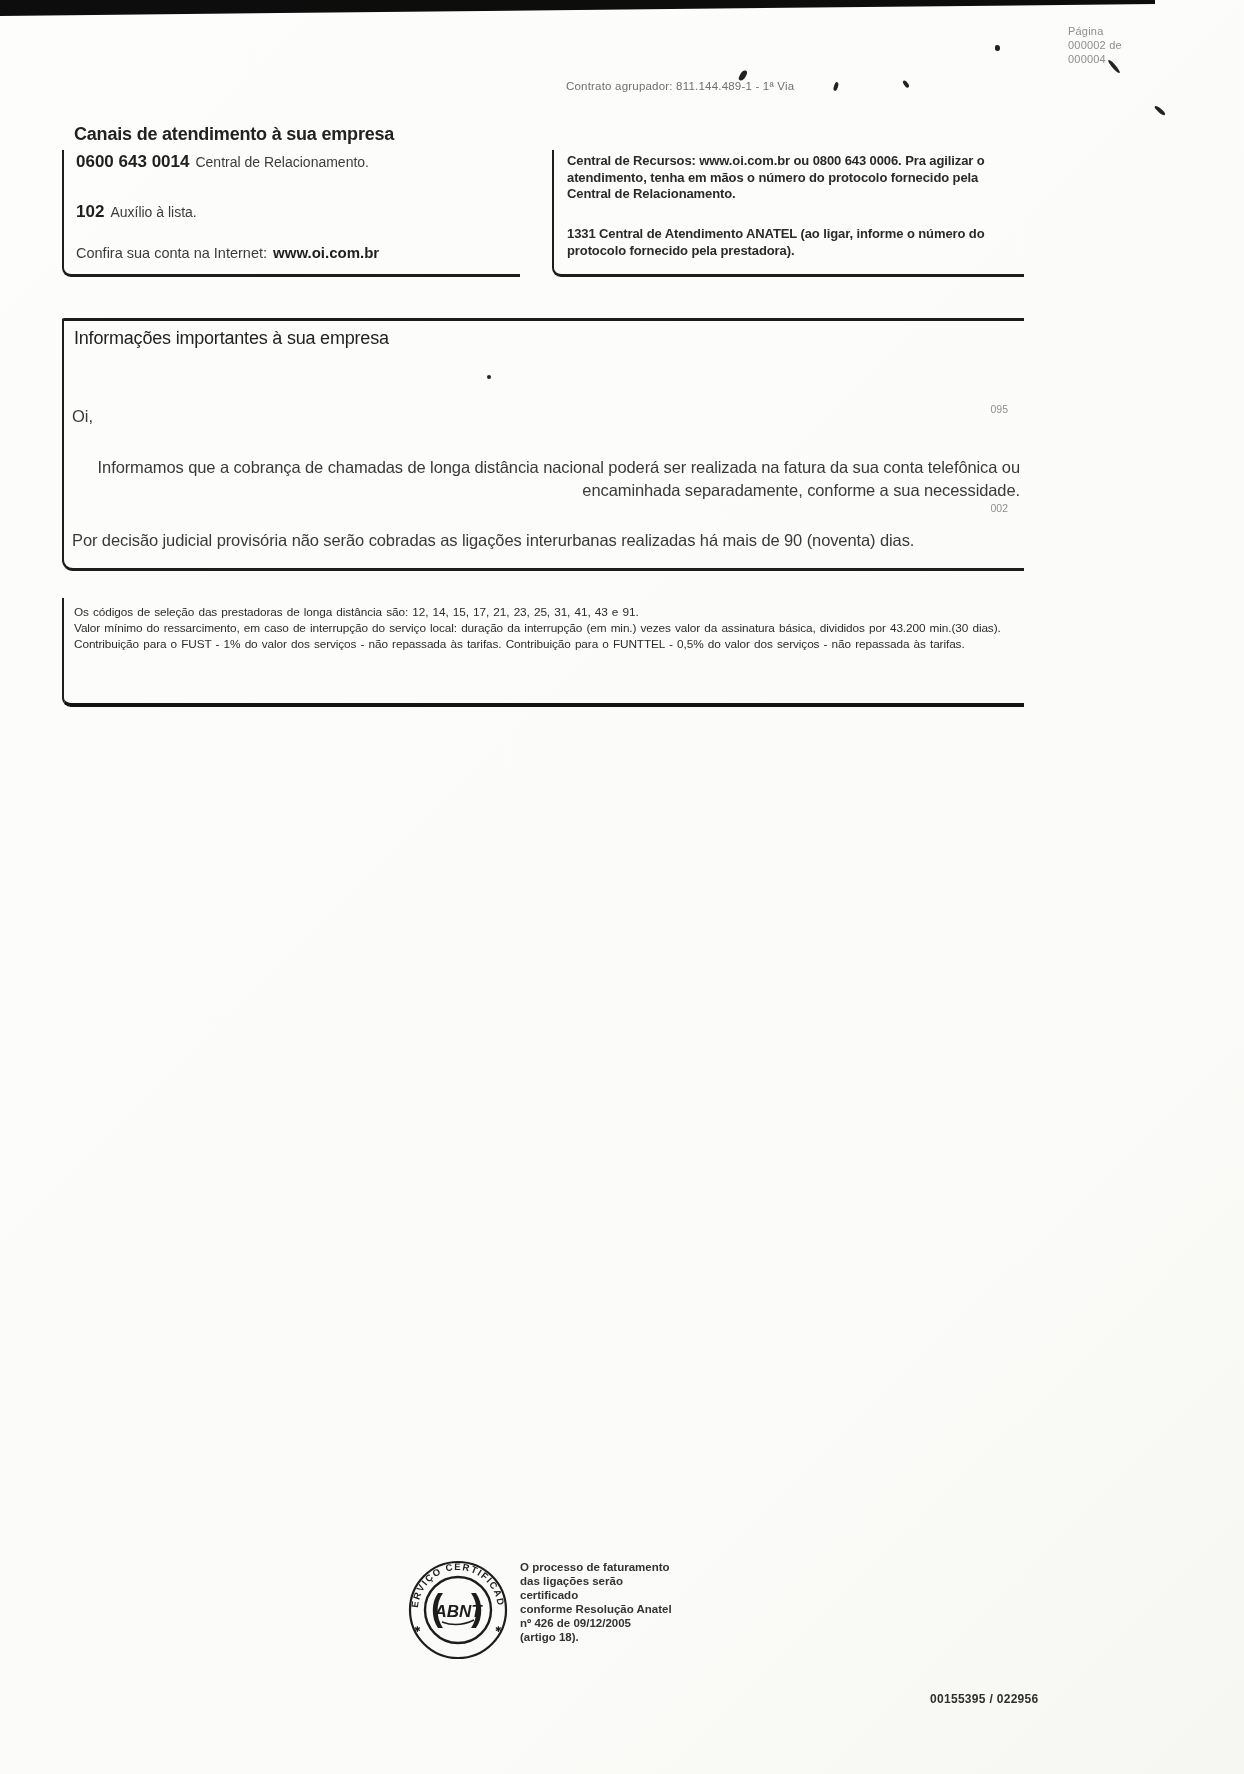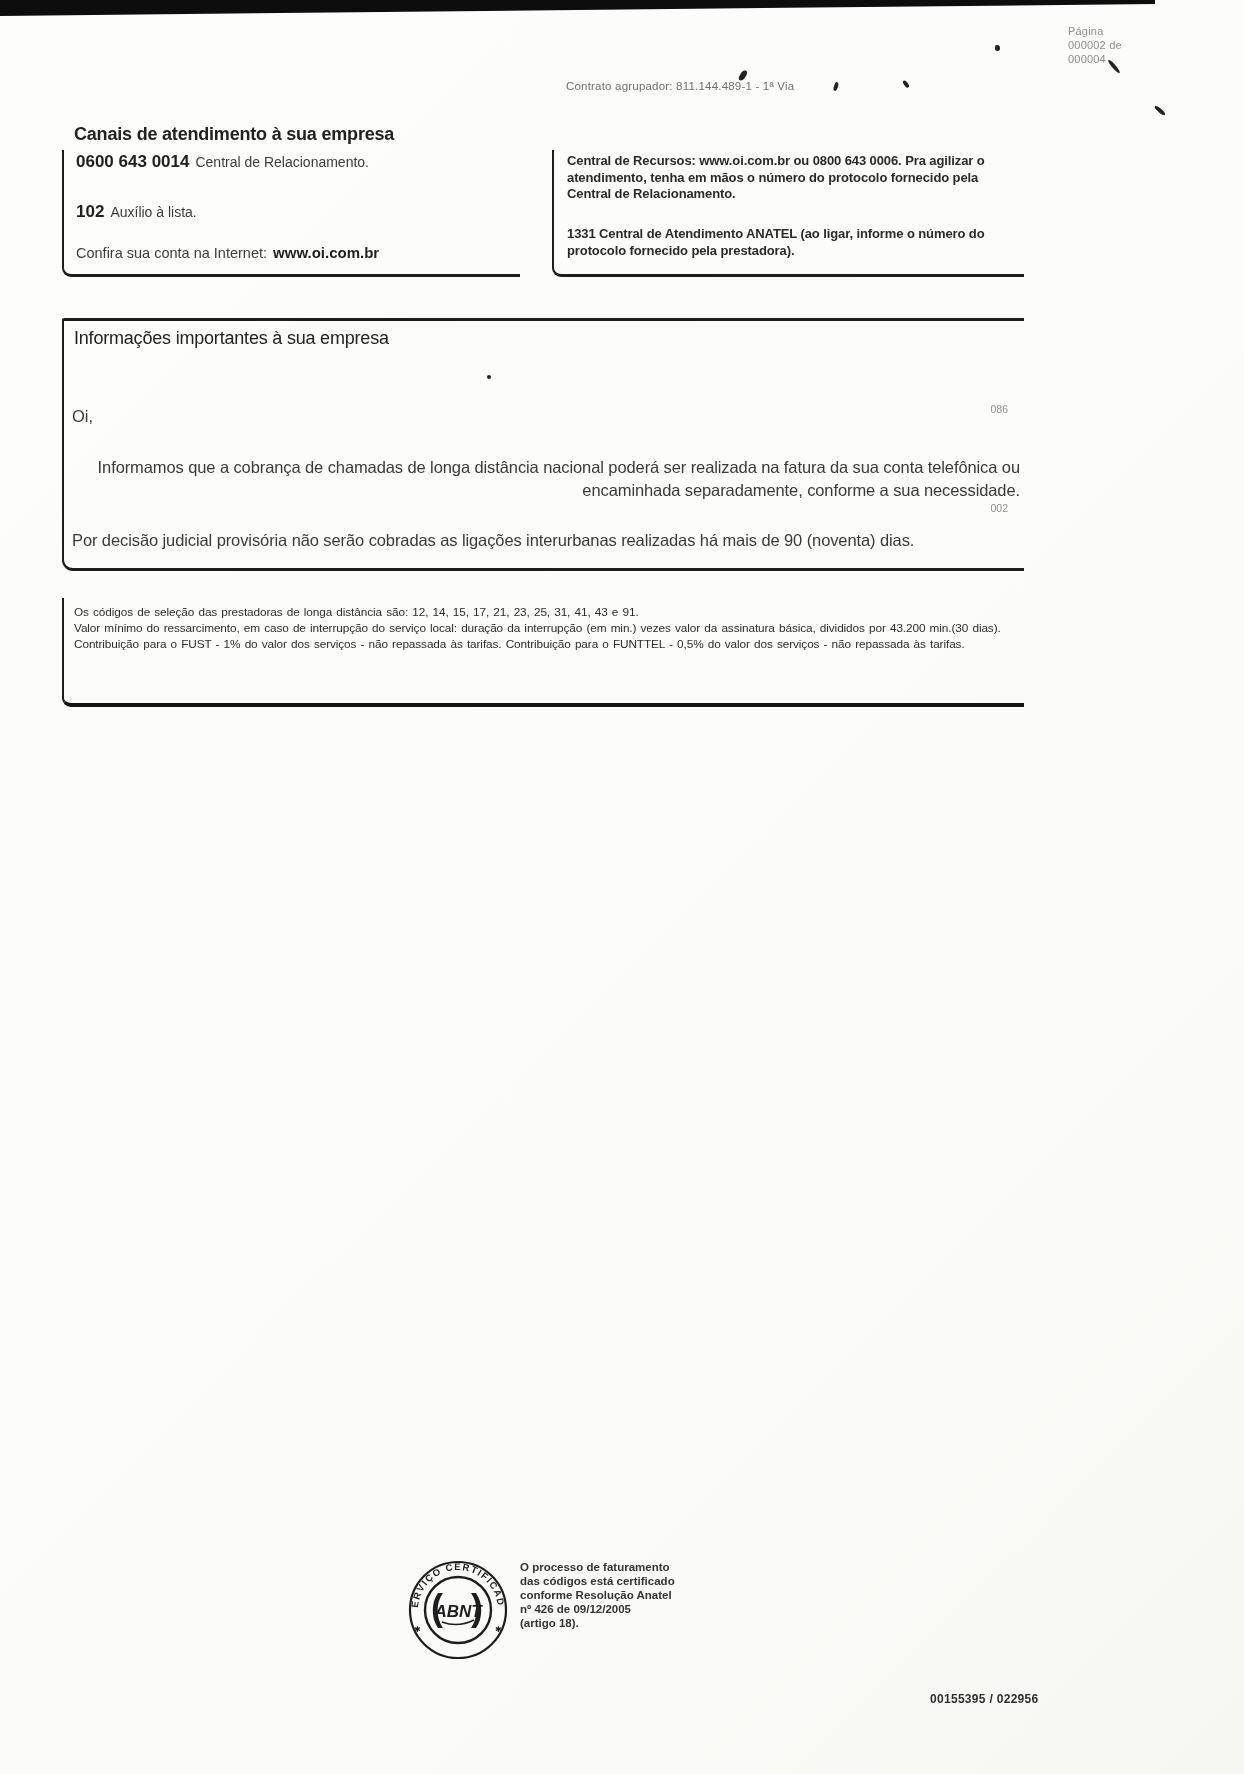--- a/index.html
+++ b/index.html
@@ -153,21 +153,21 @@
   </div>
 
   <div class="recursos-box">
     <div class="recursos-para p1">Central de Recursos: www.oi.com.br ou 0800 643 0006. Pra agilizar o atendimento, tenha em mãos o número do protocolo fornecido pela Central de Relacionamento.</div>
     <div class="recursos-para p2">1331 Central de Atendimento ANATEL (ao ligar, informe o número do protocolo fornecido pela prestadora).</div>
   </div>
 
   <div class="info-box">
     <div class="info-title">Informações importantes à sua empresa</div>
     <div class="info-greeting">Oi,</div>
-    <div class="info-code code-054">086</div>
+    <div class="info-code code-054">095</div>
     <div class="info-para p1">Informamos que a cobrança de chamadas de longa distância nacional poderá ser realizada na fatura da sua conta telefônica ou encaminhada separadamente, conforme a sua necessidade.</div>
     <div class="info-code code-002">002</div>
     <div class="info-para p2">Por decisão judicial provisória não serão cobradas as ligações interurbanas realizadas há mais de 90 (noventa) dias.</div>
   </div>
 
   <div class="fine-box">
     <div class="fine-line f1">Os códigos de seleção das prestadoras de longa distância são: 12, 14, 15, 17, 21, 23, 25, 31, 41, 43 e 91.</div>
     <div class="fine-line">Valor mínimo do ressarcimento, em caso de interrupção do serviço local: duração da interrupção (em min.) vezes valor da assinatura básica, divididos por 43.200 min.(30 dias).</div>
     <div class="fine-line">Contribuição para o FUST - 1% do valor dos serviços - não repassada às tarifas.  Contribuição para o FUNTTEL - 0,5% do valor dos serviços - não repassada às tarifas.</div>
   </div>
@@ -184,21 +184,21 @@
         <text x="-44" y="22" font-size="8" fill="#1d1d1d">✱</text>
         <text x="37" y="22" font-size="8" fill="#1d1d1d">✱</text>
         <text x="-27" y="10" font-size="36" font-weight="bold" fill="#1d1d1d">(</text>
         <text x="13" y="10" font-size="36" font-weight="bold" fill="#1d1d1d">)</text>
         <text x="0" y="7" font-size="17" font-weight="bold" font-style="italic" text-anchor="middle" fill="#1d1d1d">ABNT</text>
         <path d="M -16,12 Q 0,18 16,10" fill="none" stroke="#1d1d1d" stroke-width="1.6"></path>
       </g>
     </svg>
     <div class="cert-text">
       <div>O processo de faturamento</div>
-      <div>das códigos está certificado</div>
+      <div>das ligações serão certificado</div>
       <div>conforme Resolução Anatel</div>
       <div>nº 426 de 09/12/2005</div>
       <div>(artigo 18).</div>
     </div>
   </div>
 
   <div class="footer-num">00155395 / 022956</div>
 
 </div>
 

